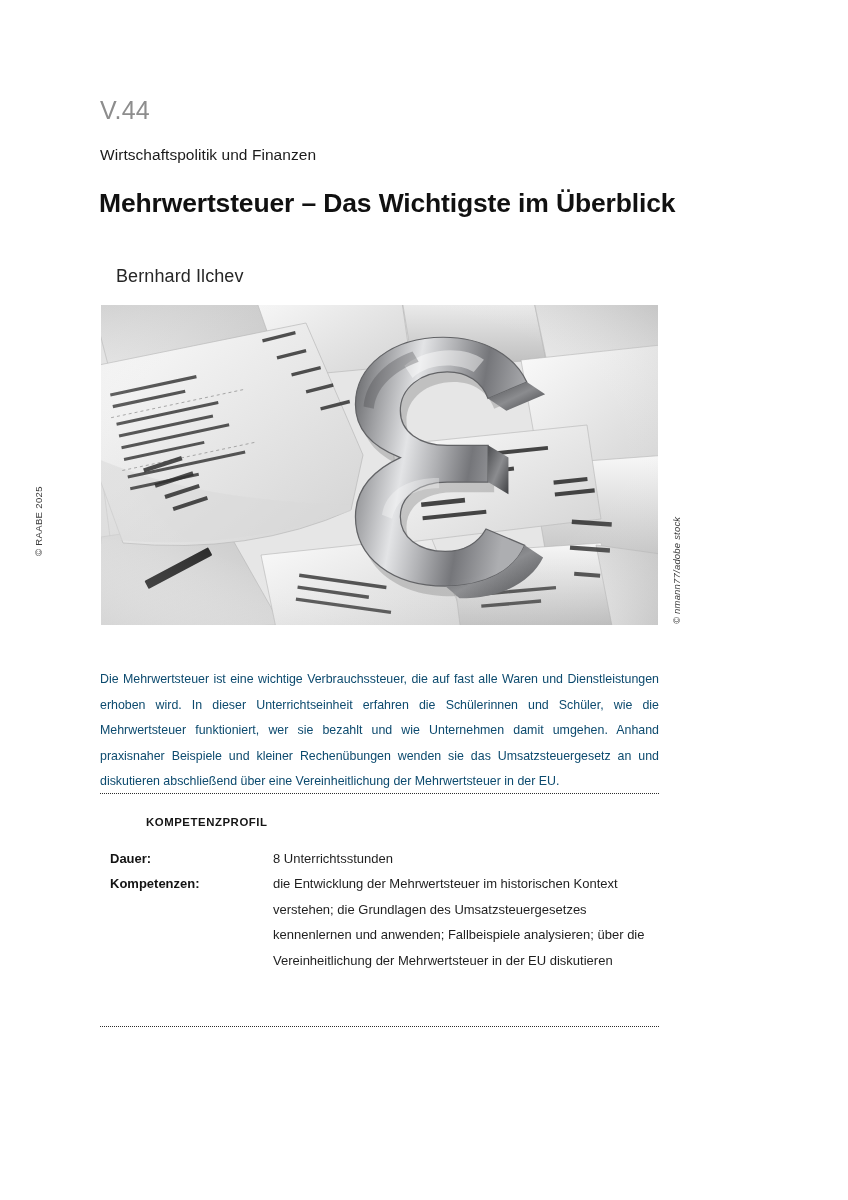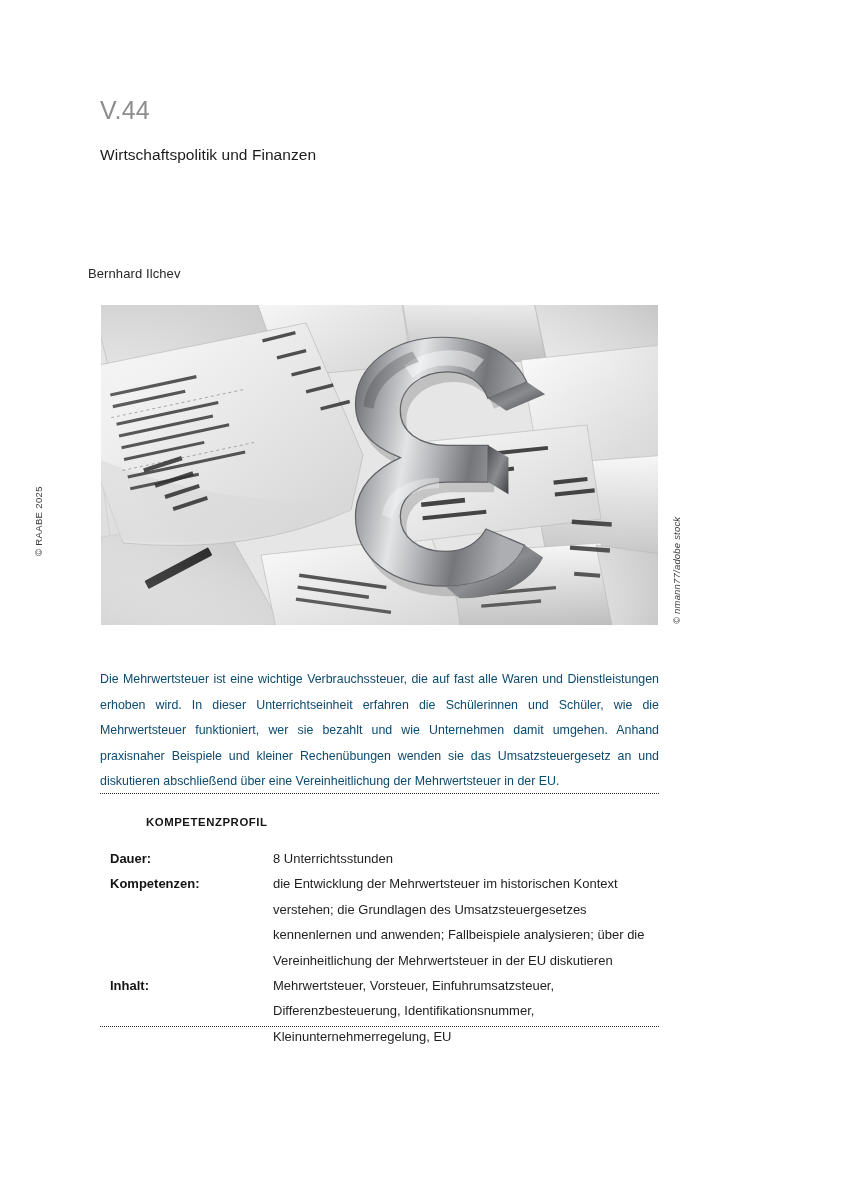--- a/index.html
+++ b/index.html
@@ -82,23 +82,23 @@
     top: 188px;
     font-size: 26.5px;
     font-weight: 700;
     letter-spacing: -0.15px;
     color: #111111;
     white-space: nowrap;
   }
 
   .author-name {
     position: absolute;
-    left: 88px;
+    left: 116px;
     top: 266px;
-    font-size: 13px;
+    font-size: 18px;
     font-weight: 400;
     letter-spacing: 0.1px;
     color: #262626;
     text-align: center;
   }
 
   
   .hero-photo {
     position: absolute;
     left: 101px;
@@ -175,20 +175,21 @@
 <body>
 
 <div class="page">
 
   <div class="side-copyright">© RAABE 2025</div>
 
   <div class="issue-code">V.44</div>
 
   <div class="series-line">Wirtschaftspolitik und Finanzen</div>
 
+  <h1 class="main-title">Mehrwertsteuer – Das Wichtigste im Überblick</h1>
 
   <div class="author-name">Bernhard Ilchev</div>
 
   <div class="hero-photo">
     <svg viewBox="0 0 557 320" preserveAspectRatio="none">
       <defs>
         <linearGradient id="paperA" x1="0" y1="0" x2="1" y2="1">
           <stop offset="0" stop-color="#fbfbfb"></stop>
           <stop offset="1" stop-color="#d3d3d3"></stop>
         </linearGradient>
@@ -366,22 +367,18 @@
   <table class="profile-table">
     <tbody>
       <tr>
         <td class="label">Dauer:</td>
         <td class="value">8 Unterrichtsstunden</td>
       </tr>
       <tr>
         <td class="label">Kompetenzen:</td>
         <td class="value">die Entwicklung der Mehrwertsteuer im historischen Kontext verstehen; die Grundlagen des Umsatzsteuergesetzes kennenlernen und anwenden; Fallbeispiele analysieren; über die Vereinheitlichung der Mehrwertsteuer in der EU diskutieren</td>
       </tr>
-      <tr>
-        <td class="label">Inhalt:</td>
-        <td class="value">Mehrwertsteuer, Vorsteuer, Einfuhrumsatzsteuer, Differenzbesteuerung, Identifikationsnummer, Kleinunternehmerregelung, EU</td>
-      </tr>
     </tbody>
   </table>
 
   <div class="rule rule-bottom"></div>
 
 </div>
 
 </body></html>

